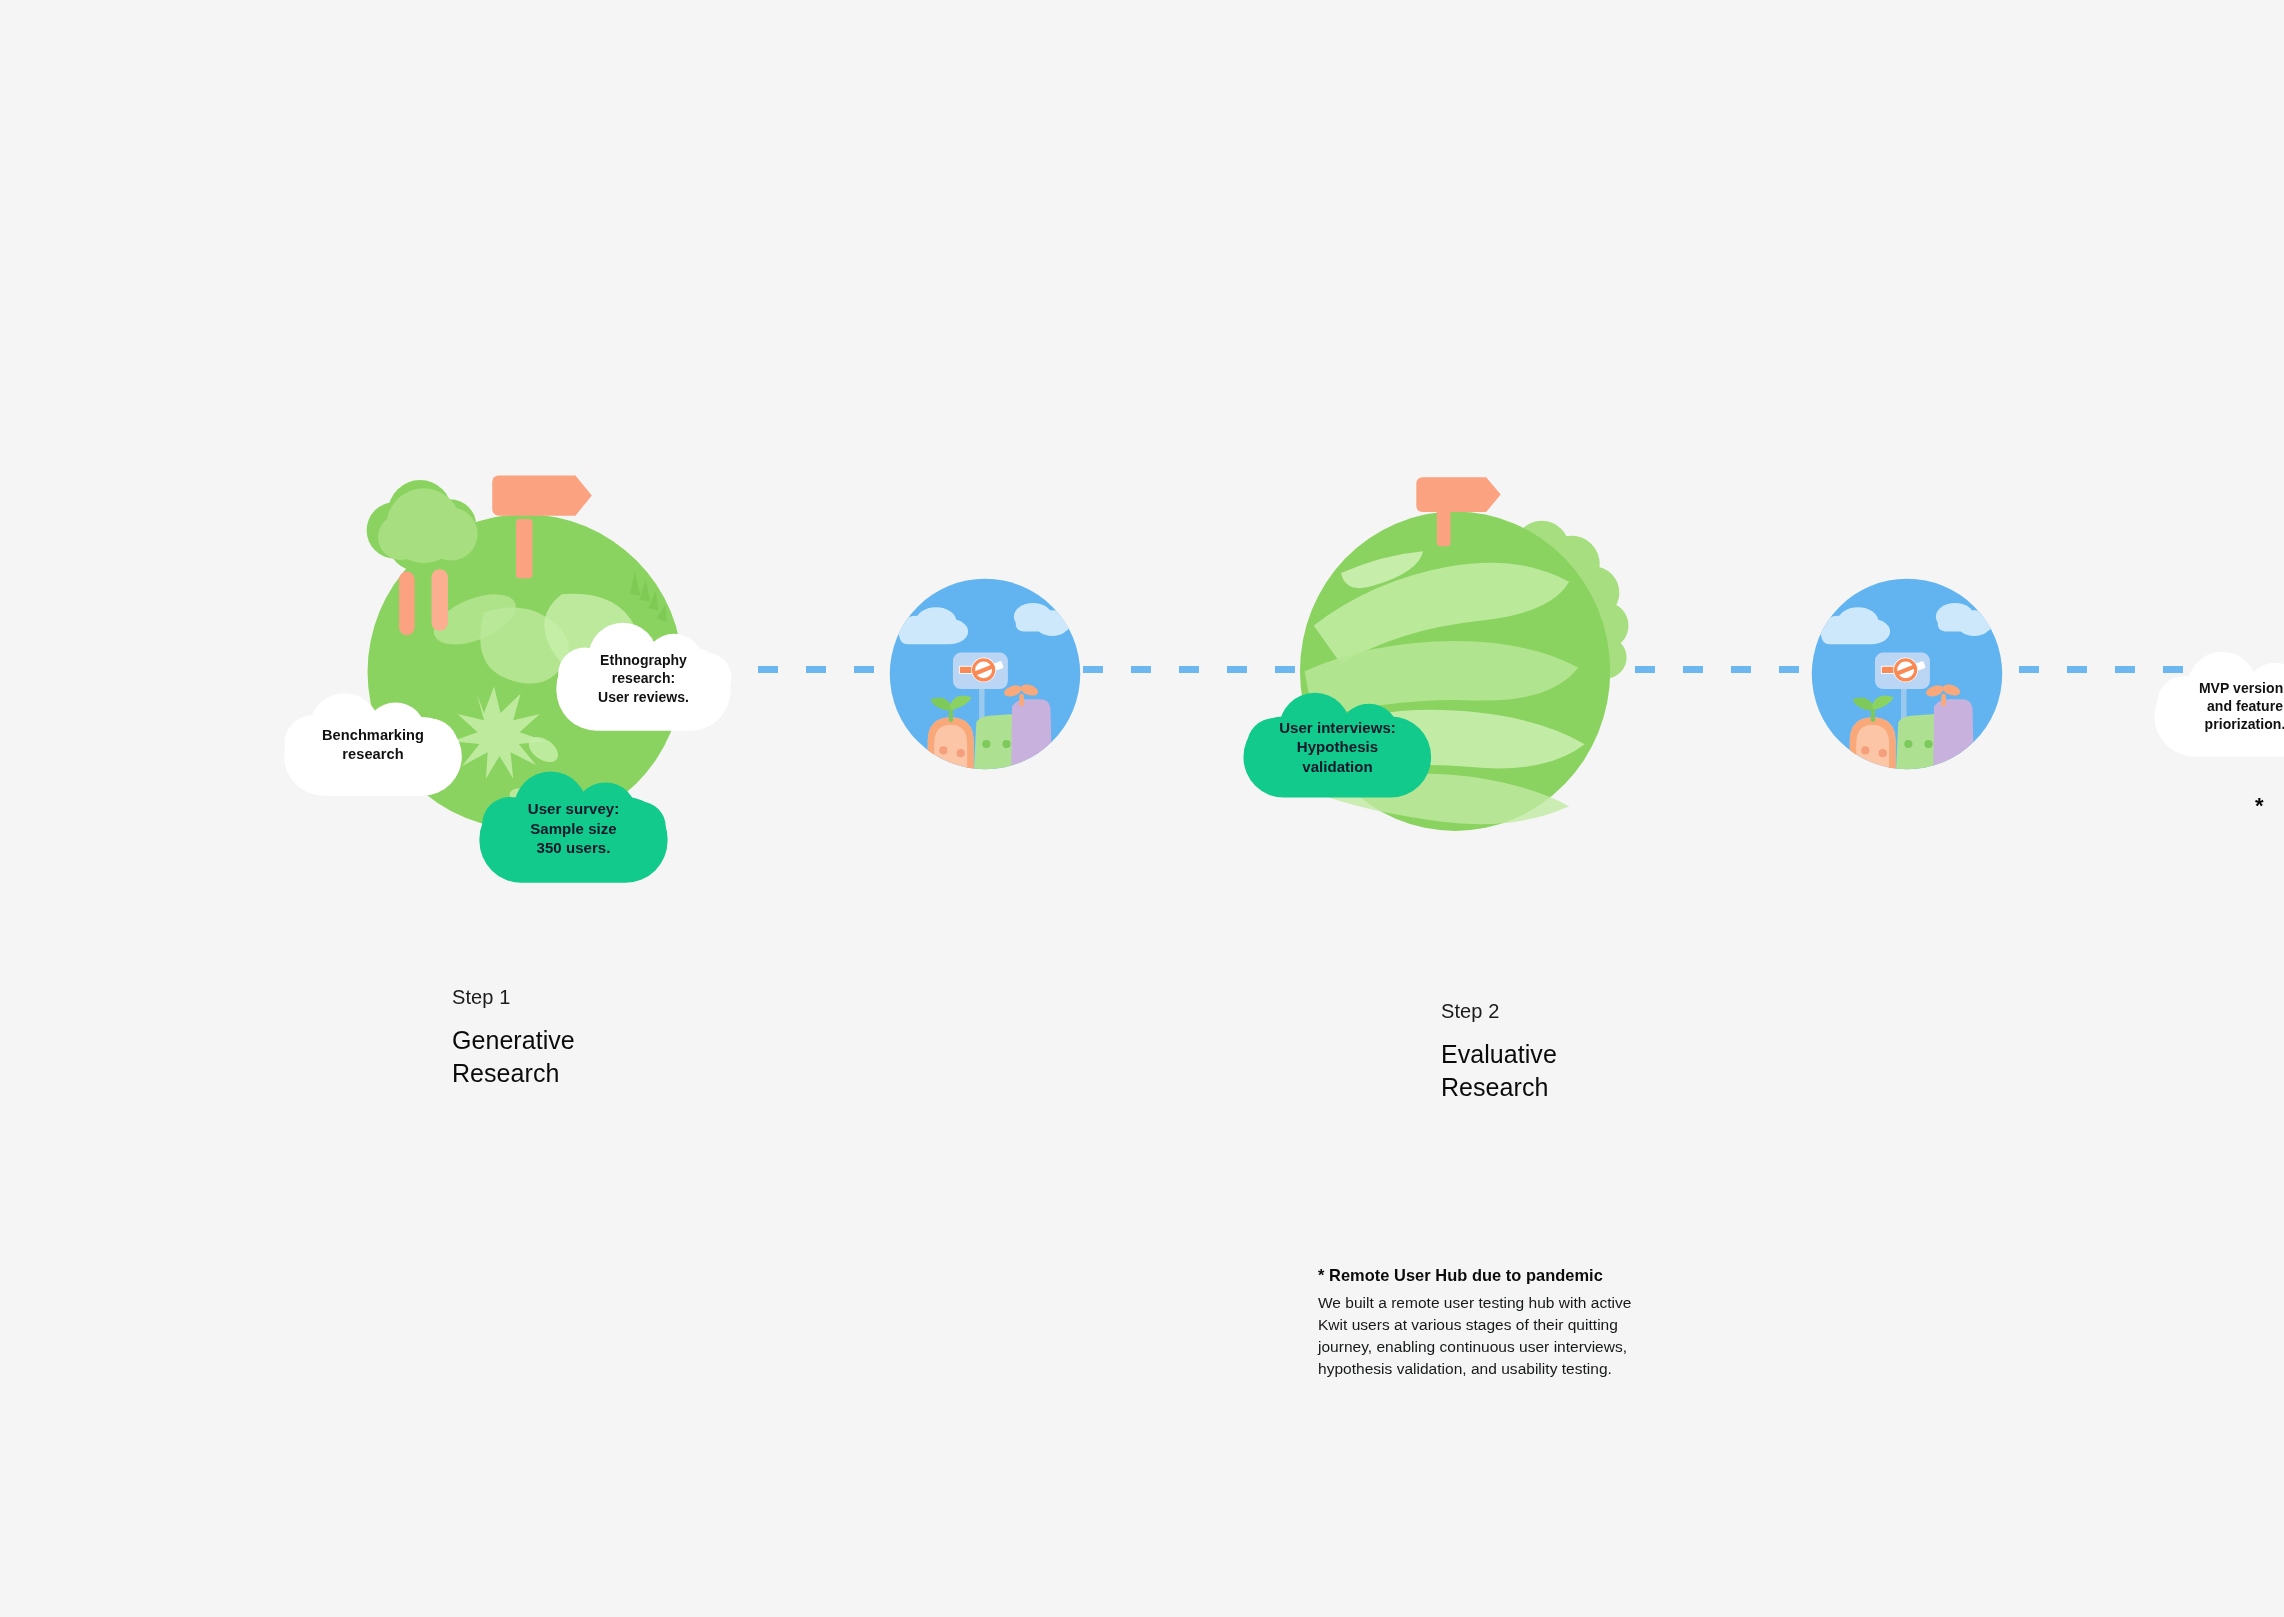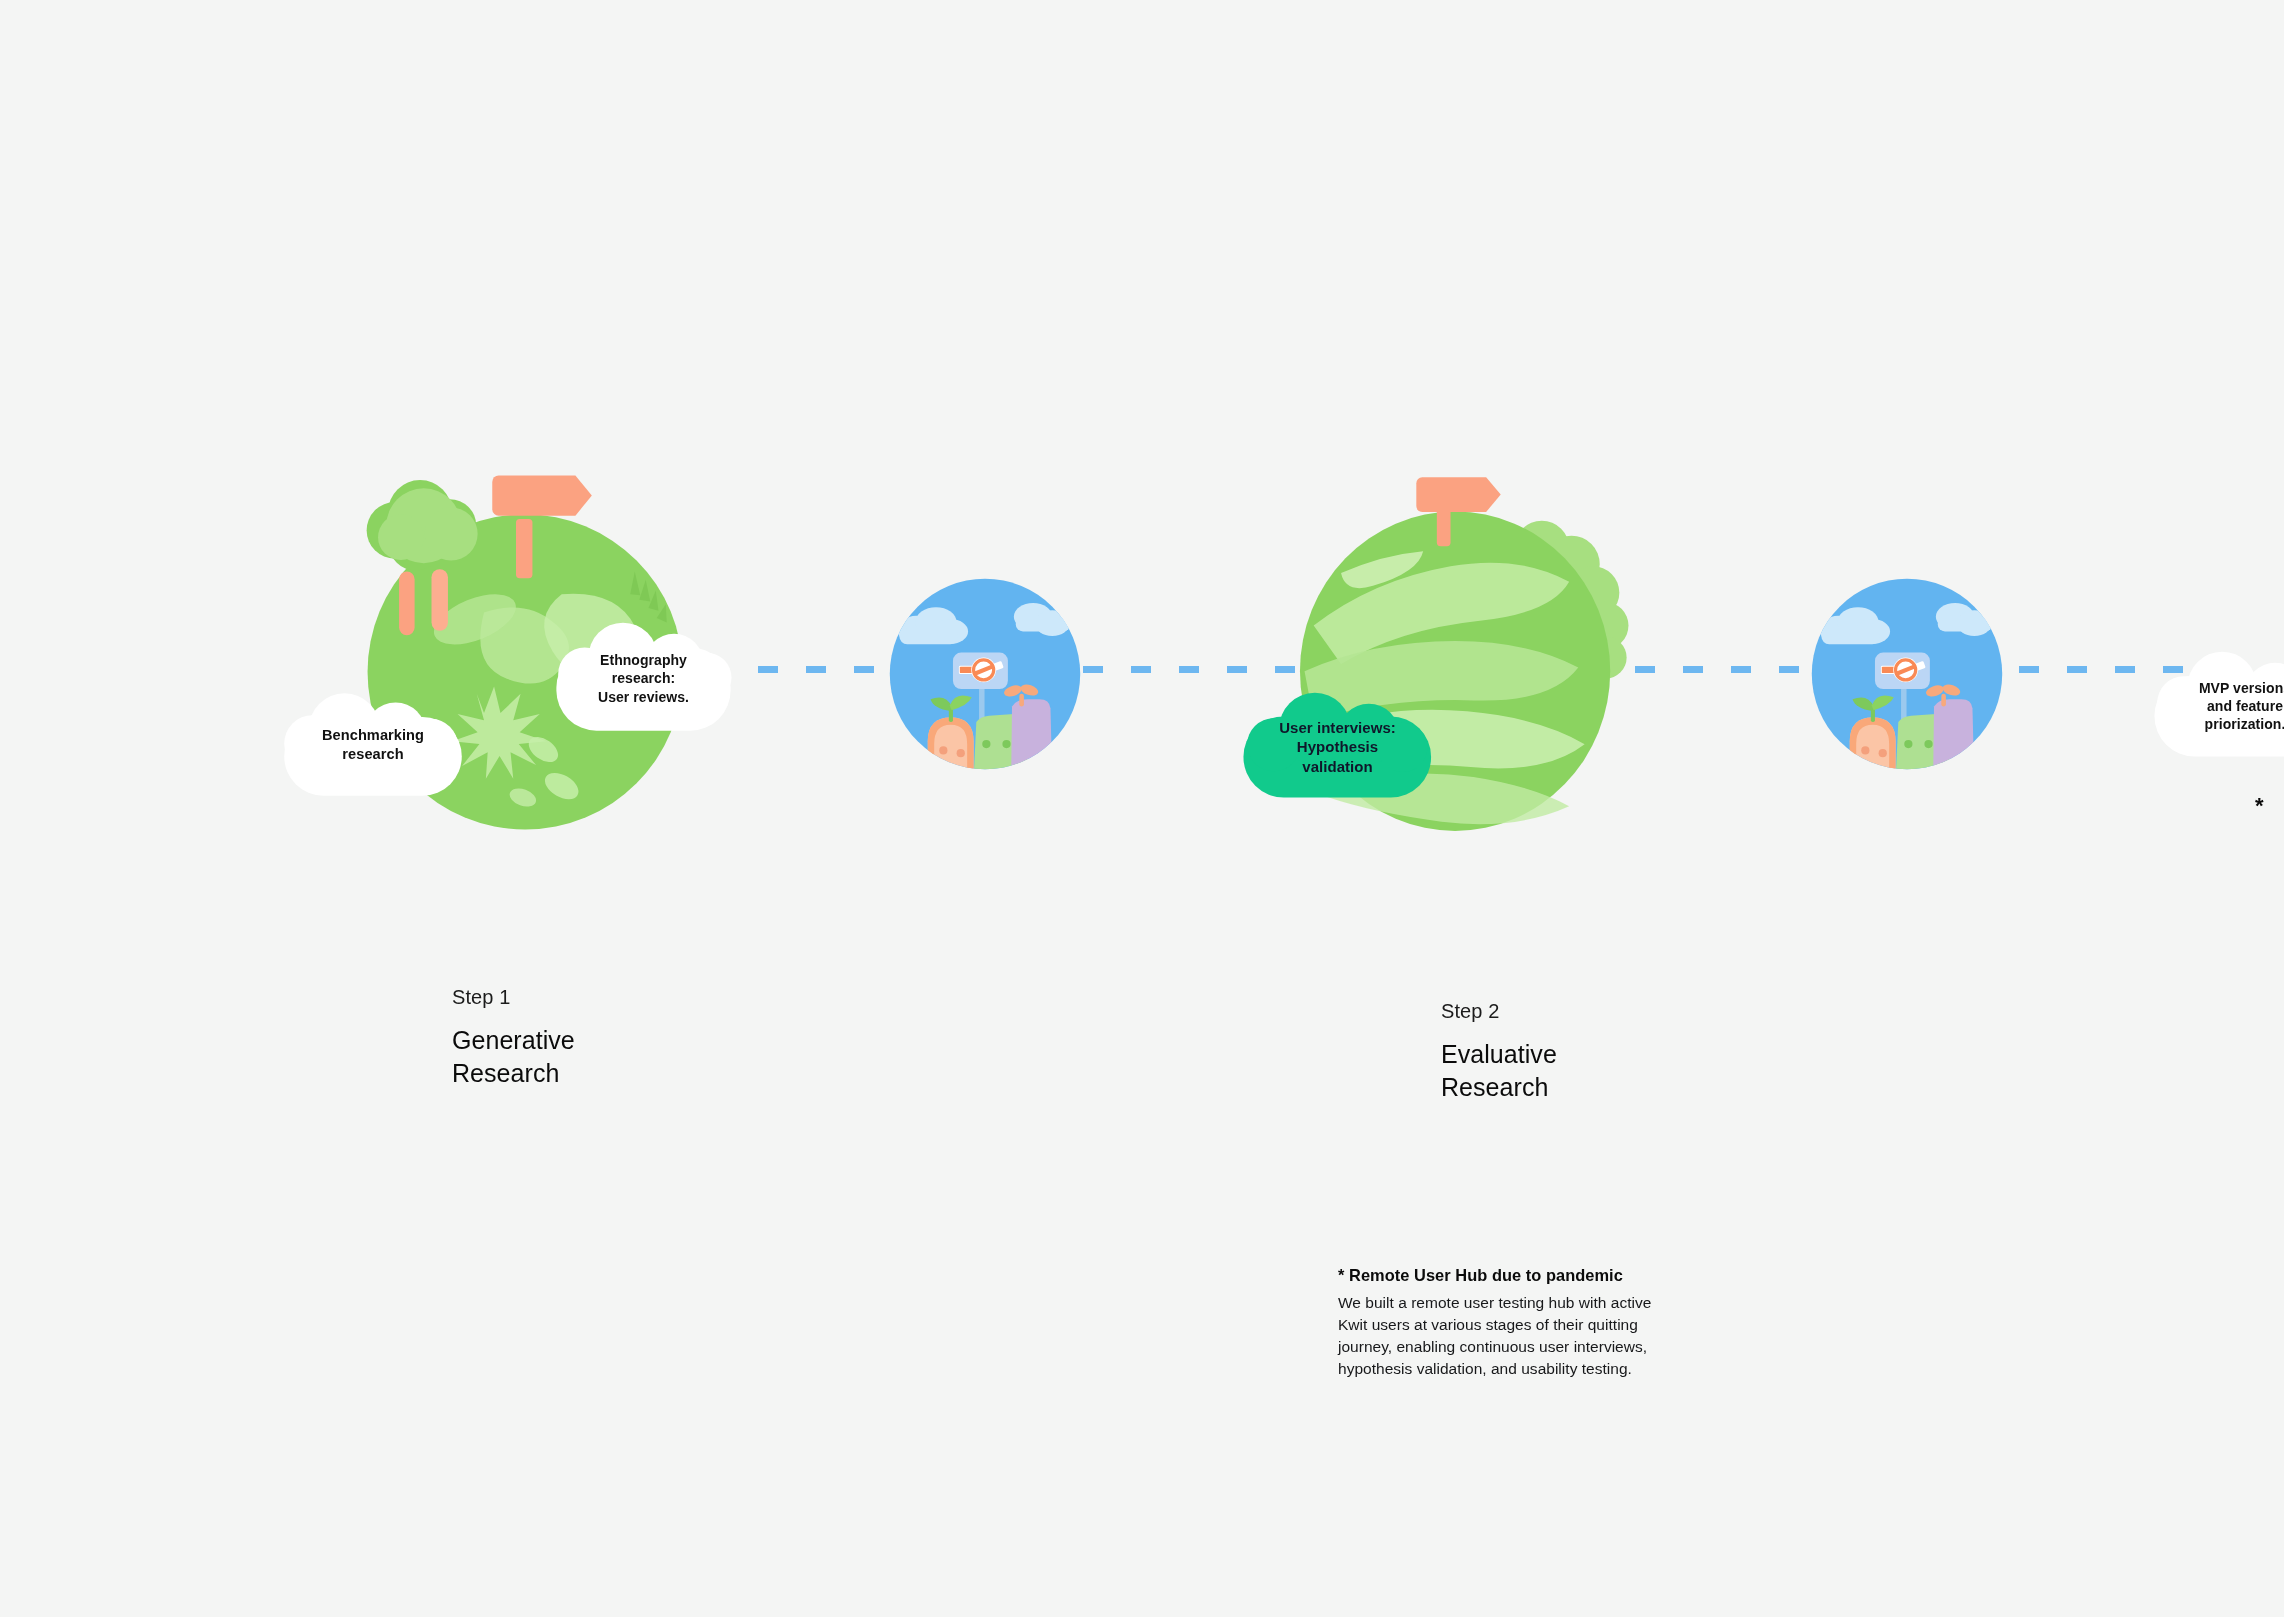--- a/index.html
+++ b/index.html
@@ -192,20 +192,36 @@
           <circle cx="76" cy="120" r="58"></circle>
           <circle cx="344" cy="128" r="54"></circle>
         </g>
       </svg>
     </div>
     <div class="btext" style="font-size:14px;">Ethnography
 research:
 User reviews.</div>
   </div>
 
+  <div class="bubble bubble-green" style="left:473px; top:767px; width:201px; height:123px; z-index:5;">
+    <div class="cloudbg">
+      <svg width="201" height="123" viewBox="0 0 440 270" preserveAspectRatio="none">
+        <g fill="#11CA8C">
+          <rect x="14" y="66" width="412" height="188" rx="92"></rect>
+          <circle cx="170" cy="90" r="80"></circle>
+          <circle cx="290" cy="102" r="68"></circle>
+          <circle cx="80" cy="126" r="60"></circle>
+          <circle cx="366" cy="132" r="56"></circle>
+        </g>
+      </svg>
+    </div>
+    <div class="btext" style="font-size:15px;">User survey:
+Sample size
+350 users.</div>
+  </div>
 
   <div class="scene" style="left:882px; top:571px; width:206px; height:206px; z-index:3;">
     <svg width="206" height="206" viewBox="0 0 450 450">
       <defs>
         <clipPath id="clipBadge1">
             <circle cx="225" cy="225" r="208"></circle>
           </clipPath>
       </defs>
       <circle cx="225" cy="225" r="208" fill="#62B4F0"></circle>
       <g clip-path="url(#clipBadge1)">
@@ -392,21 +408,21 @@
     <p class="step-title">Generative
 Research</p>
   </div>
 
   <div class="step-caption" style="left:1441px; top:1001px;">
     <p class="step-num">Step 2</p>
     <p class="step-title">Evaluative
 Research</p>
   </div>
 
-  <div class="footnote" style="left:1318px; top:1265px;margin-left:20px;">
+  <div class="footnote" style="left:1318px; top:1265px;">
     <p class="fn-title">* Remote User Hub due to pandemic</p>
     <p class="fn-body">We built a remote user testing hub with active
 Kwit users at various stages of their quitting
 journey, enabling continuous user interviews,
 hypothesis validation, and usability testing.</p>
   </div>
 
 </div>
 
 

